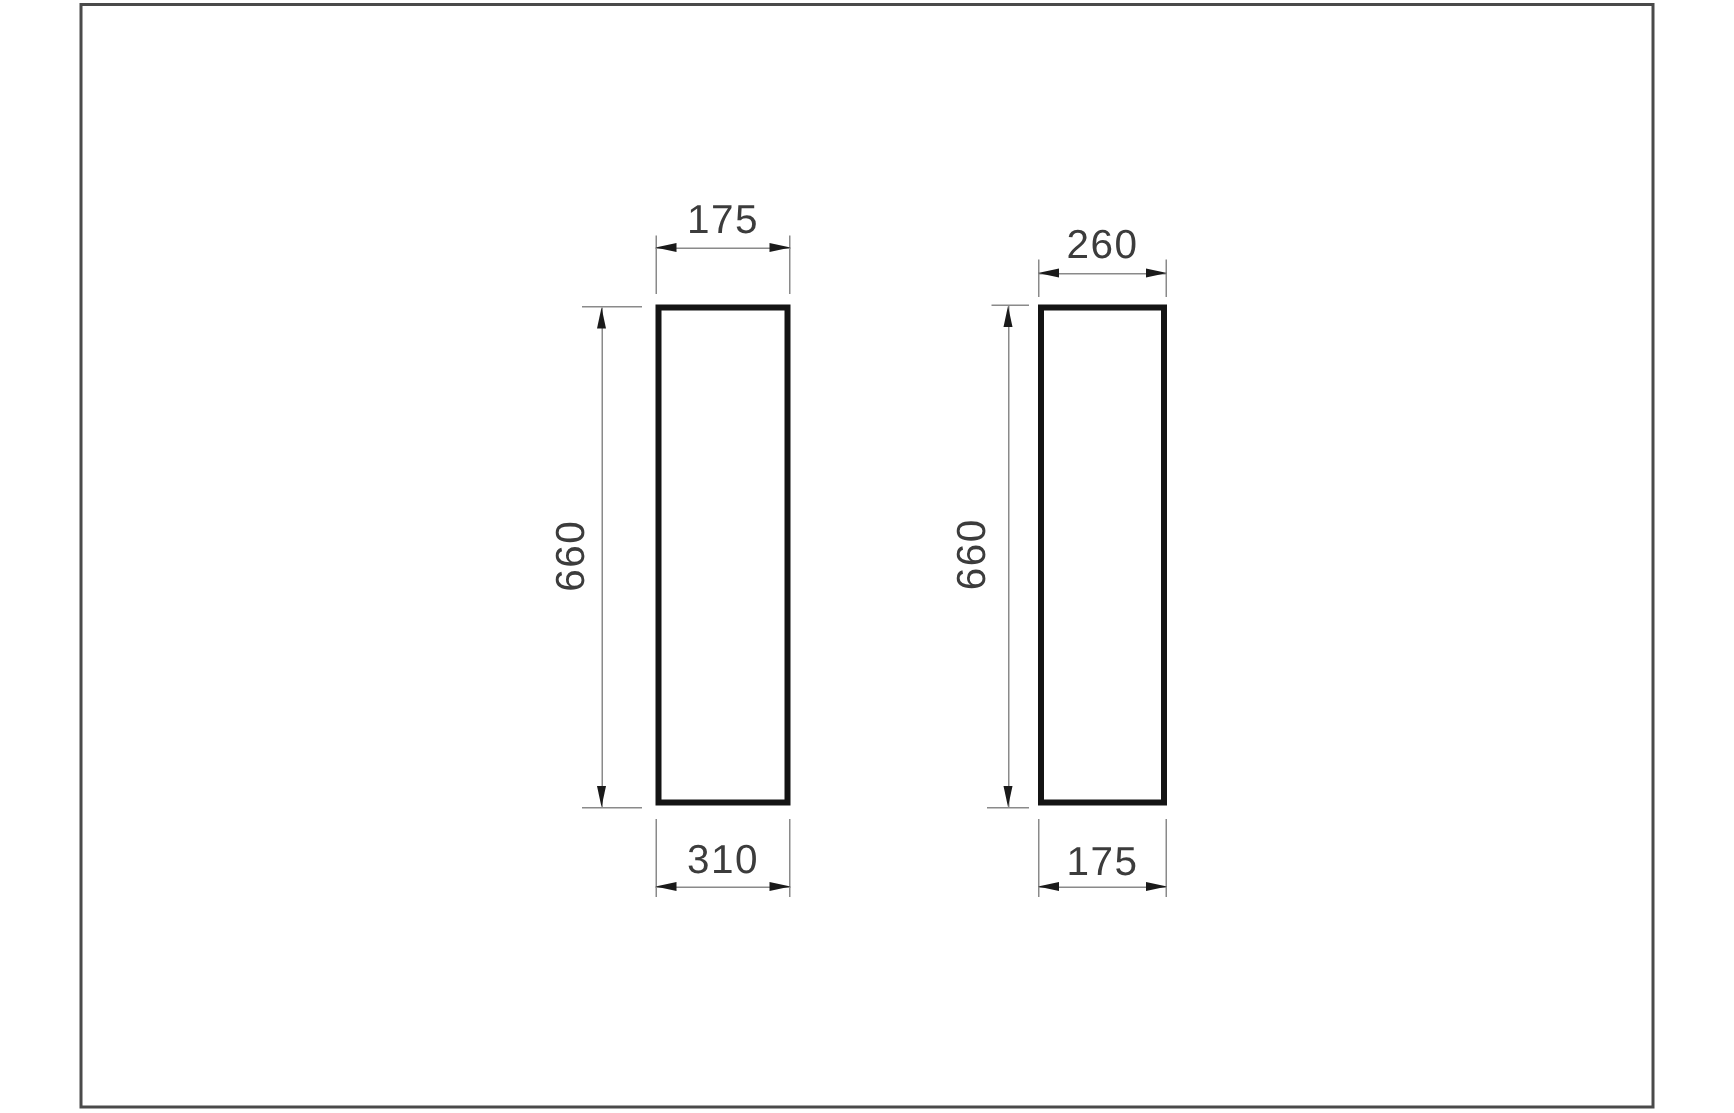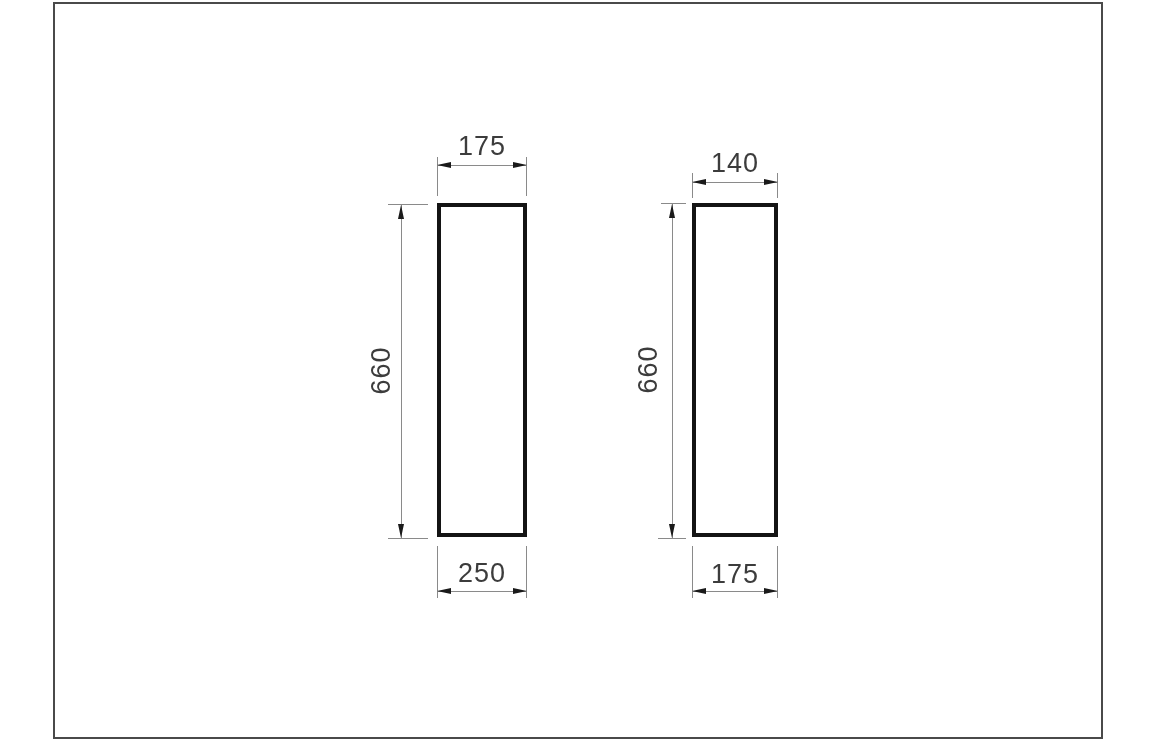--- a/index.html
+++ b/index.html
@@ -60,33 +60,33 @@
     <div class="dim-line-v" style="left:401px; top:205px; height:333px;"></div>
     <div class="arrow arrow-up" style="left:398px; top:205px;"></div>
     <div class="arrow arrow-down" style="left:398px; top:524px;"></div>
     <div class="dim-label dim-label-v" style="left:341px; top:357px; width:80px; height:27px;">660</div>
 
     <div class="ext-line-v" style="left:437px; top:546px; height:52px;"></div>
     <div class="ext-line-v" style="left:526px; top:546px; height:52px;"></div>
     <div class="dim-line-h" style="left:437px; top:591px; width:90px;"></div>
     <div class="arrow arrow-left" style="left:437px; top:588px;"></div>
     <div class="arrow arrow-right" style="left:513px; top:588px;"></div>
-    <div class="dim-label" style="left:437px; top:560px; width:90px;">250</div>
+    <div class="dim-label" style="left:437px; top:560px; width:90px;">310</div>
   </div>
 
   <div>
 
     <div class="panel-rect" style="left:692px; top:203px; width:86px; height:334px;"></div>
 
     <div class="ext-line-v" style="left:692px; top:173px; height:25px;"></div>
     <div class="ext-line-v" style="left:777px; top:173px; height:25px;"></div>
     <div class="dim-line-h" style="left:692px; top:182px; width:86px;"></div>
     <div class="arrow arrow-left" style="left:692px; top:179px;"></div>
     <div class="arrow arrow-right" style="left:764px; top:179px;"></div>
-    <div class="dim-label" style="left:692px; top:150px; width:86px;">140</div>
+    <div class="dim-label" style="left:692px; top:150px; width:86px;">260</div>
 
     <div class="ext-line-h" style="left:661px; top:203px; width:25px;"></div>
     <div class="ext-line-h" style="left:658px; top:538px; width:28px;"></div>
     <div class="dim-line-v" style="left:672px; top:204px; height:334px;"></div>
     <div class="arrow arrow-up" style="left:669px; top:204px;"></div>
     <div class="arrow arrow-down" style="left:669px; top:524px;"></div>
     <div class="dim-label dim-label-v" style="left:608px; top:356px; width:80px; height:27px;">660</div>
 
     <div class="ext-line-v" style="left:692px; top:546px; height:52px;"></div>
     <div class="ext-line-v" style="left:777px; top:546px; height:52px;"></div>

